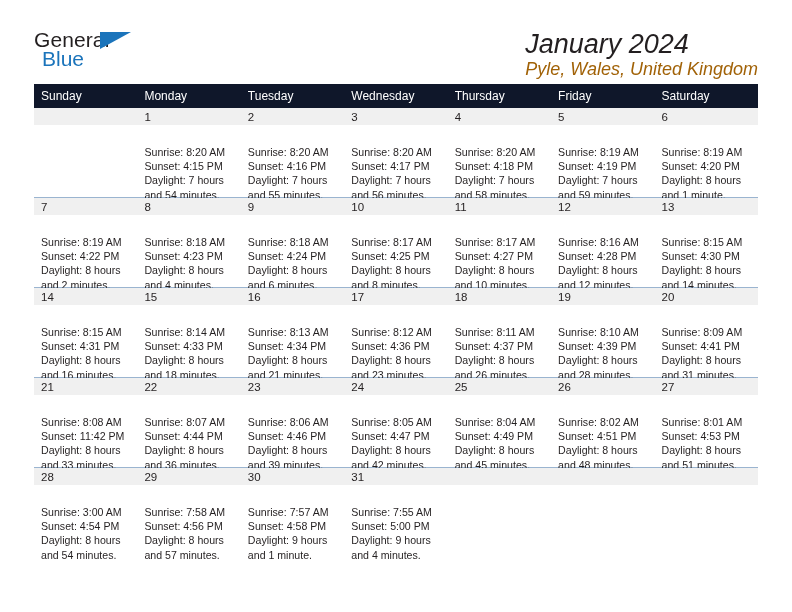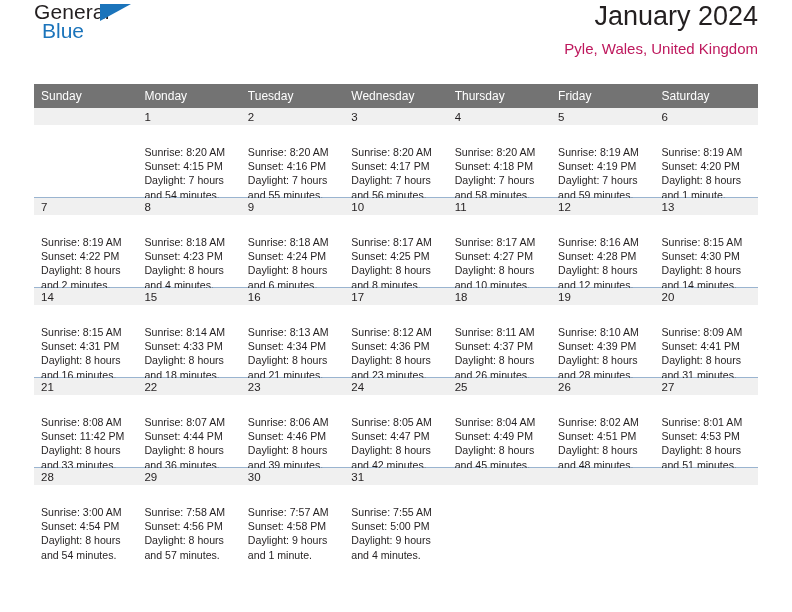--- a/index.html
+++ b/index.html
@@ -20,20 +20,21 @@
     height: 612px;
     box-sizing: border-box;
     padding: 0 34px;
   }
 
   
   .top {
     display: flex;
     align-items: flex-start;
     justify-content: space-between;
+    padding-top: 28px;
     height: 68px;
     box-sizing: border-box;
     gap: 8px;
   }
   .logo {
     position: relative;
     width: 110px;
     height: 46px;
     flex: 0 0 auto;
   }
@@ -58,46 +59,45 @@
     position: absolute;
     left: 66px;
     top: 4px;
     width: 0;
     height: 0;
     border-left: 31px solid #1b74bb;
     border-bottom: 17px solid transparent;
   }
 
   .titles {
-    text-align: right;
     flex: 0 0 auto;
+    font-style: italic;
   }
   .month-title {
     font-size: 27px;
     line-height: 32px;
     color: #231f20;
     white-space: nowrap;
   }
   .location {
-    font-size: 15px;
+    font-size: 18px;
     line-height: 18px;
-    margin-top: 8px;
-    color: #be185d;
+    color: #a16207;
     white-space: nowrap;
   }
 
   
   .calendar {
     margin-top: 16px;
     width: 724px;
     border-collapse: collapse;
     table-layout: fixed;
   }
   .calendar th {
-    background: #737373;
+    background: #0f172a;
     color: #ffffff;
     font-weight: normal;
     font-size: 12px;
     text-align: left;
     padding: 5px 0 5px 7px;
     height: 20px;
     box-sizing: border-box;
     border: none;
   }
   .calendar td {

